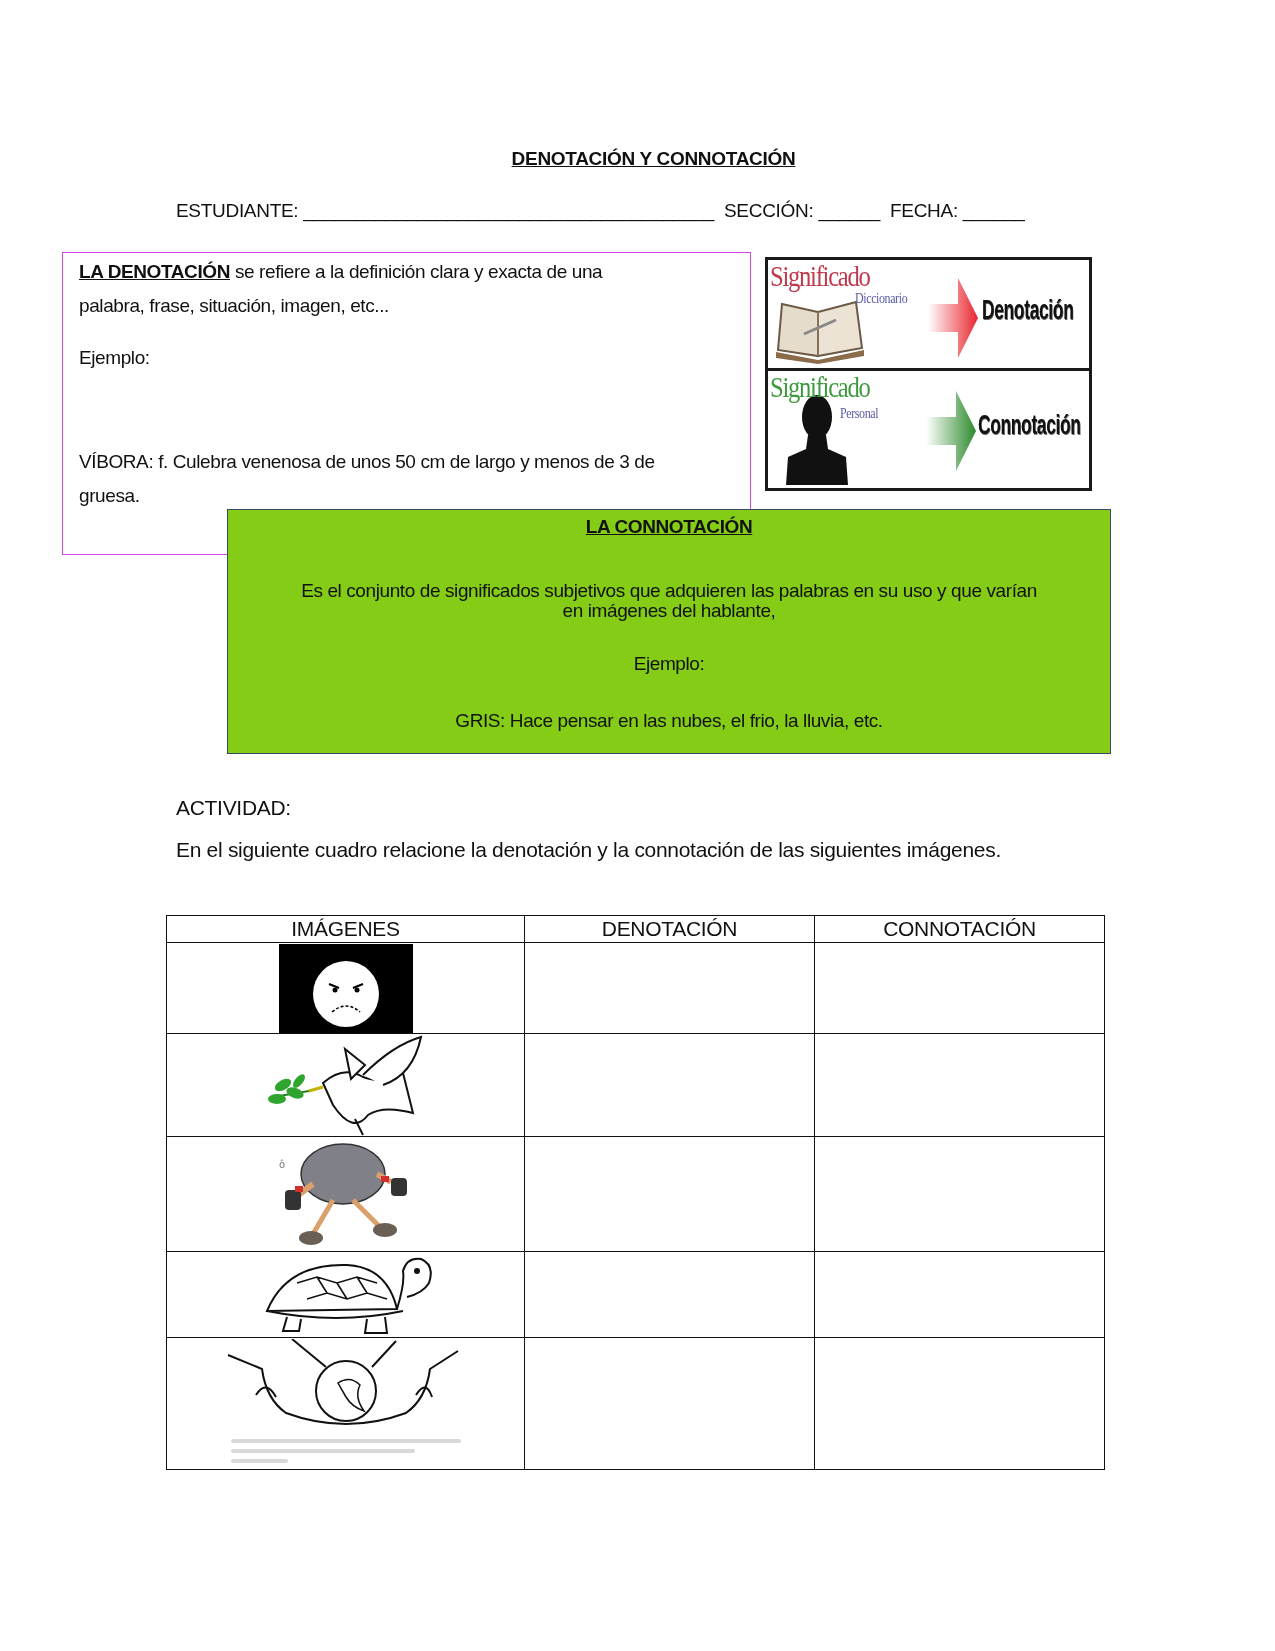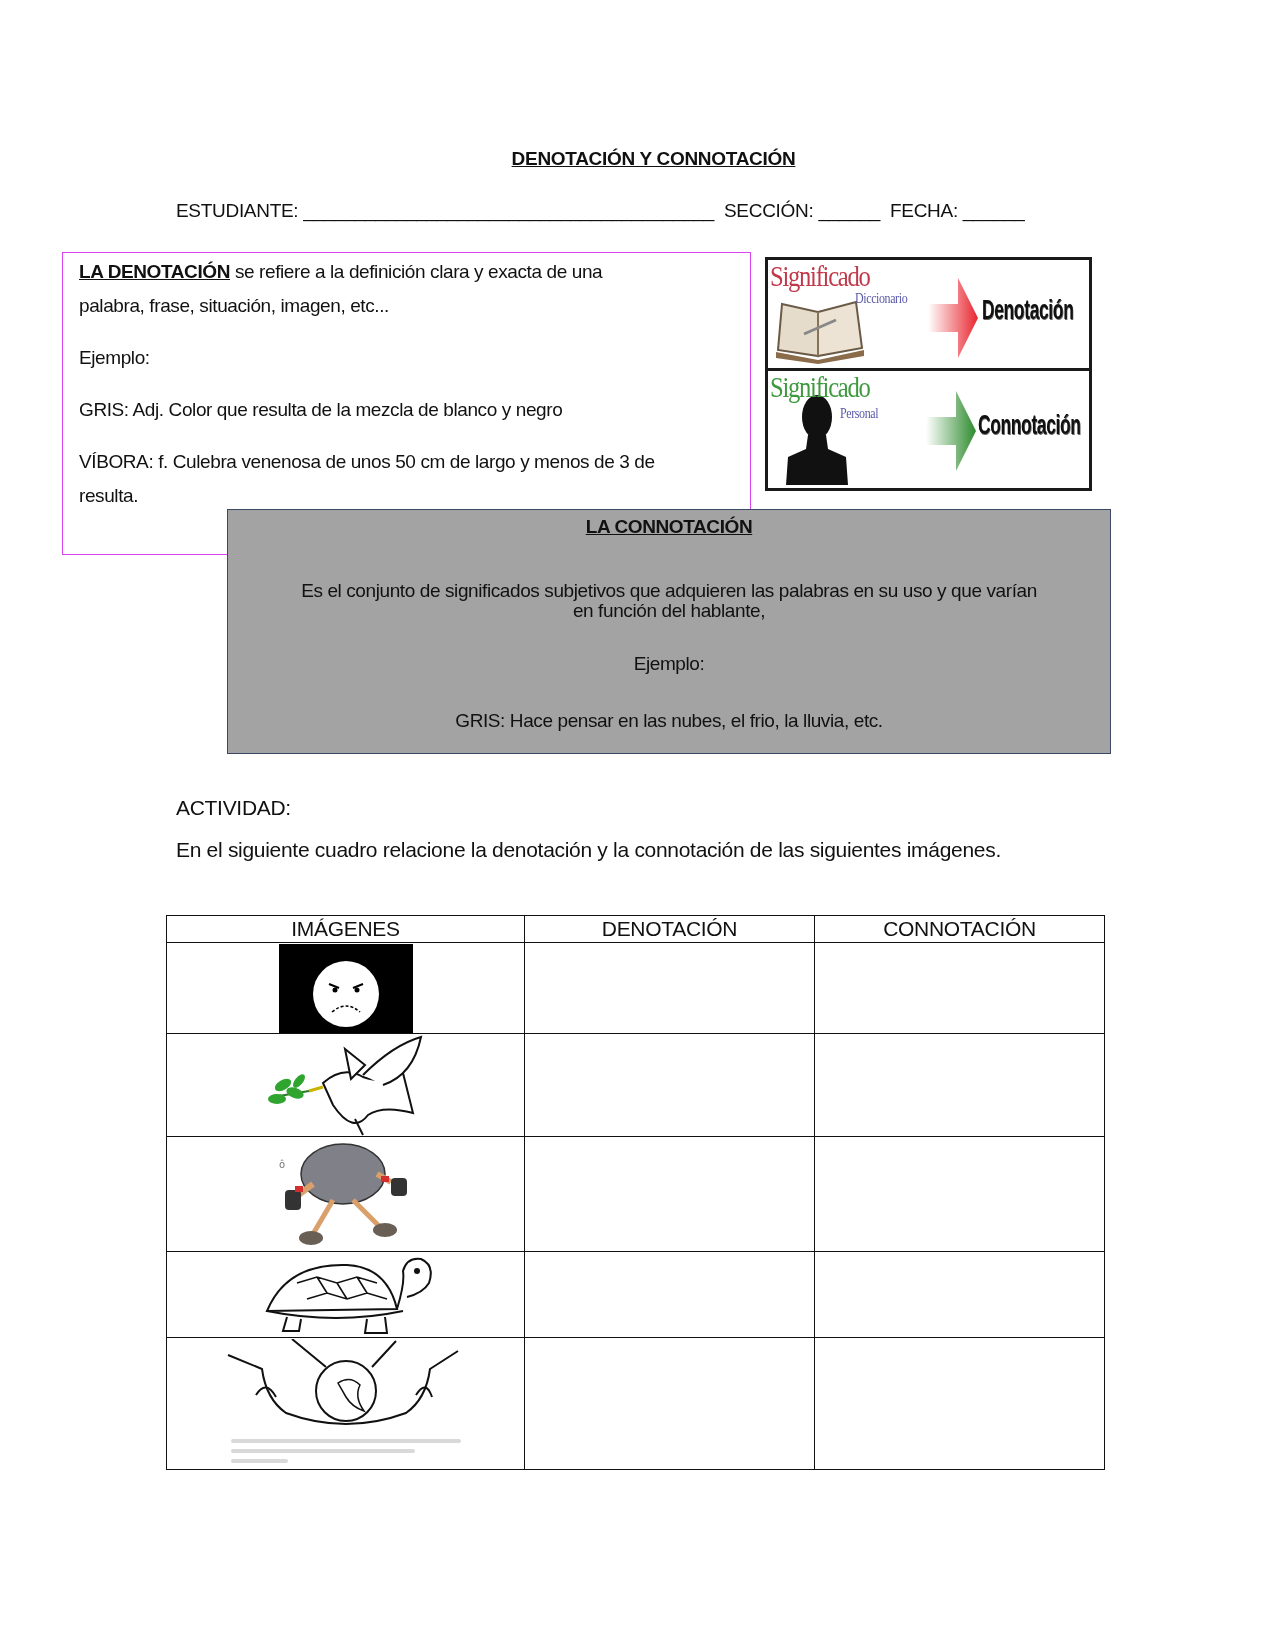--- a/index.html
+++ b/index.html
@@ -16,21 +16,21 @@
     .den-text b { text-decoration: underline; }
 
     #meaning-figure { left: 765px; top: 257px; width: 327px; height: 234px; border: 3px solid #1a1a1a; box-sizing: border-box; background: #fff; padding-left: 44px; }
     .fig-row { position: absolute; left: 0; width: 321px; height: 108px; }
     .fig-row.top { top: 0; border-bottom: 3px solid #1a1a1a; }
     .fig-row.bottom { top: 111px; height: 117px; }
     .sig { position: absolute; left: 2px; top: 0px; font-family: "Liberation Serif", serif; font-size: 29px; letter-spacing: -1.5px; transform: scaleX(0.85); transform-origin: left top; }
     .sub { position: absolute; font-family: "Liberation Serif", serif; font-size: 15px; color: #5a5aa8; transform: scaleX(0.8); transform-origin: left top; letter-spacing: -0.5px; }
     .big-word { position: absolute; font-family: "Liberation Sans", sans-serif; font-weight: bold; font-size: 28px; transform: scaleX(0.62); transform-origin: left top; letter-spacing: -0.5px; color: #111; text-shadow: 1px 1px 0 #666; }
 
-    #connotation-box { left: 227px; top: 509px; width: 884px; height: 245px; border: 1px solid #3a4a66; box-sizing: border-box; background: #a3a3a3; }
+    #connotation-box { left: 227px; top: 509px; width: 884px; height: 245px; border: 1px solid #3a4a66; box-sizing: border-box; background: #84cc16; }
     .con-text { position: absolute; left: 0; width: 882px; text-align: center; font-family: "Liberation Sans", sans-serif; font-size: 19px; letter-spacing: -0.4px; }
     .con-text.head { font-weight: bold; }
     .con-text.head span { text-decoration: underline; }
 
     #activity-label { left: 176px; top: 784px; font-family: "Liberation Sans", sans-serif; font-size: 21px; letter-spacing: -0.3px; margin-top: 12px; }
     #activity-instr { left: 176px; top: 834px; width: 840px; font-family: "Liberation Sans", sans-serif; font-size: 21px; line-height: 31px; letter-spacing: -0.3px; }
 
     #activity-table { left: 166px; top: 915px; width: 938px; border-collapse: collapse; table-layout: fixed; }
     #activity-table th, #activity-table td { border: 1.5px solid #111; padding: 0; }
     #activity-table th { height: 26px; font-family: Liberation Sans, sans-serif; font-weight: normal; font-size: 21px; line-height: 24px; letter-spacing: -0.3px; }
@@ -45,23 +45,22 @@
 <div id="title" class="abs">
   <span>DENOTACIÓN Y CONNOTACIÓN</span>
 </div>
 
 <div id="student-line" class="abs"><span>ESTUDIANTE:</span> <span>________________________________________</span>  <span>SECCIÓN:</span> <span>______</span>  <span>FECHA:</span> <span>______</span></div>
 
 <div id="denotation-box" class="abs">
   <div class="den-text" style="top:8px;"><b>LA DENOTACIÓN</b><span> se refiere a la definición  clara y exacta de una</span></div>
   <div class="den-text" style="top:42px;">palabra, frase, situación, imagen, etc...</div>
   <div class="den-text" style="top:94px;">Ejemplo:</div>
-  <div class="den-text" style="top:146px;"> GRIS:  Adj. Color que resulta de la mezcla de blanco y negro</div>
   <div class="den-text" style="top:198px;">VÍBORA:  f. Culebra venenosa de unos 50 cm de largo y menos de 3 de</div>
-  <div class="den-text" style="top:232px;">resulta.</div>
+  <div class="den-text" style="top:232px;">gruesa.</div>
 </div>
 
 <div id="meaning-figure" class="abs">
   <div class="fig-row top">
     <div class="sig" style="color:#c0394b;">Significado</div>
     <svg class="abs" style="left:6px; top:34px;" width="92" height="70" viewBox="0 0 92 70">
       <path d="M8 10 L44 18 L44 62 L4 56 Z" fill="#e6dccb" stroke="#6b5a45" stroke-width="2"></path>
       <path d="M44 18 L82 8 L88 54 L44 62 Z" fill="#ece3d4" stroke="#6b5a45" stroke-width="2"></path>
       <path d="M2 58 L44 66 L90 56 L90 62 L44 70 L2 64 Z" fill="#8a6b4a"></path>
       <line x1="30" y1="40" x2="62" y2="26" stroke="#888" stroke-width="3"></line>
@@ -95,21 +94,21 @@
         </defs>
       <path d="M0 26 L30 26 L30 0 L50 40 L30 80 L30 54 L0 54 Z" fill="url(#gg)"></path>
     </svg>
     <div class="big-word" style="left:210px; top:38px;">Connotación</div>
   </div>
 </div>
 
 <div id="connotation-box" class="abs">
   <div class="con-text head" style="top:6px;"><span>LA CONNOTACIÓN</span></div>
   <div class="con-text" style="top:70px;">Es el conjunto de significados subjetivos que adquieren las palabras en su uso y que varían</div>
-  <div class="con-text" style="top:90px;">en función del hablante,</div>
+  <div class="con-text" style="top:90px;">en imágenes del hablante,</div>
   <div class="con-text" style="top:143px;">Ejemplo:</div>
   <div class="con-text" style="top:200px;">GRIS: Hace pensar en las nubes, el frio, la lluvia, etc.</div>
 </div>
 
 <div id="activity-label" class="abs">ACTIVIDAD:</div>
 <div id="activity-instr" class="abs">En el siguiente cuadro relacione la denotación y la connotación de las siguientes imágenes.</div>
 
 <table id="activity-table" class="abs">
   <colgroup>
       <col style="width:358px">

